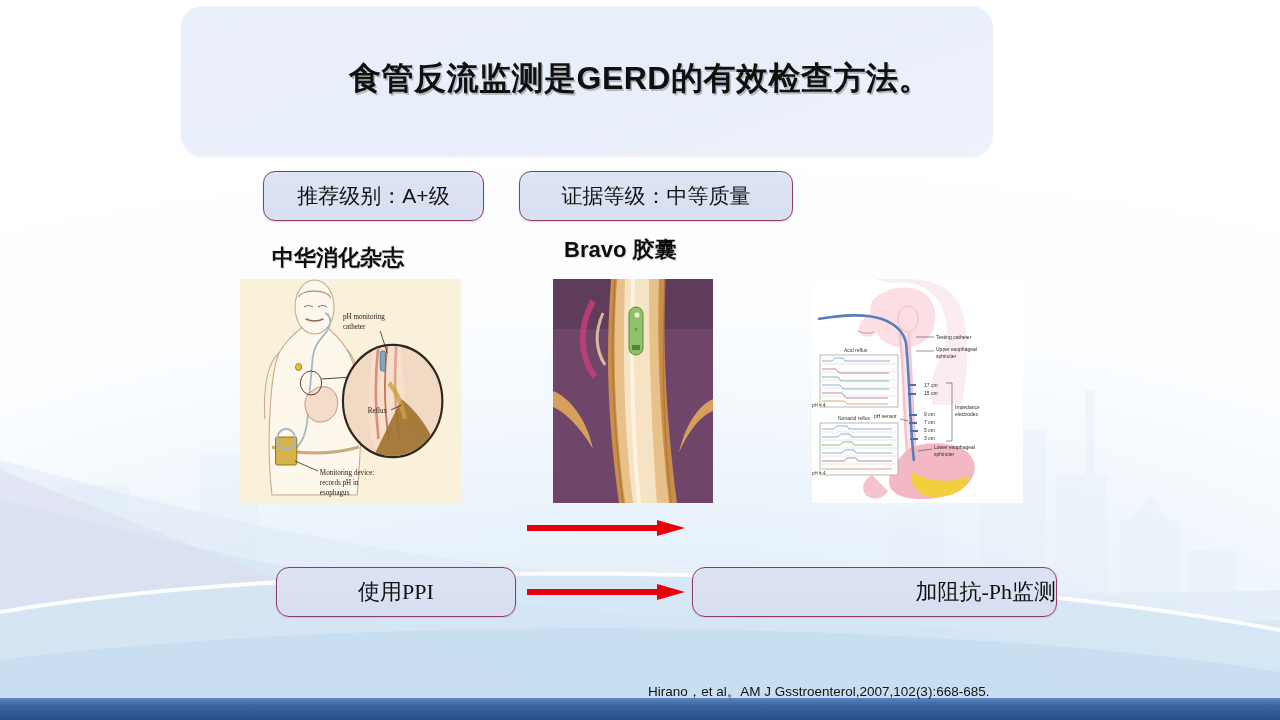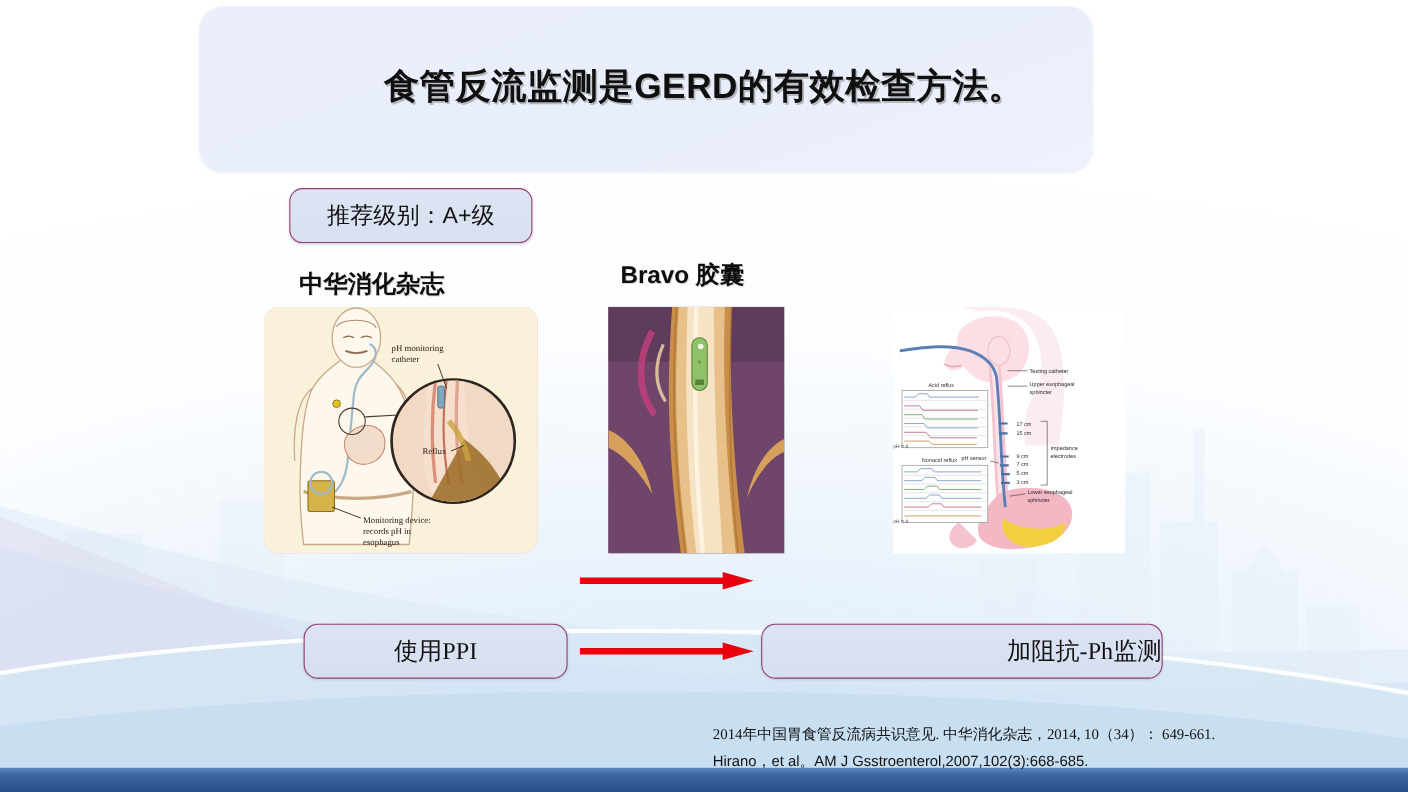--- a/index.html
+++ b/index.html
@@ -89,21 +89,21 @@
   }
   #cap-1 { left: 272px; top: 243px; }
   #cap-2 { left: 564px; top: 235px; }
   #cap-3 { left: 833px; top: 235px; }
 
   
   .figure {
     position: absolute;
     overflow: hidden;
   }
-  #fig-ph   { left: 240px; top: 279px; width: 249px; height: 224px; background:#f9a8d4;border-radius:14px; }
+  #fig-ph   { left: 240px; top: 279px; width: 221px; height: 224px; background:#eab308; }
   #fig-bravo{ left: 553px; top: 279px; width: 160px; height: 224px; background:#6f4569; }
   #fig-imp  { left: 812px; top: 279px; width: 211px; height: 224px; background:#ffffff; }
 
   .fig-svg { display:block; width:100%; height:100%; }
 
   
   .flowbox {
     position: absolute;
     box-sizing: border-box;
     background: linear-gradient(180deg,#dce3f3 0%, #d6def0 100%);
@@ -172,20 +172,23 @@
     <path d="M0,200 C340,156 920,156 1280,212 L1280,260 L0,260 Z" fill="#c3dcf0" opacity=".7"></path>
   </svg>
 
   <div class="bottom-band"></div>
 
   <div class="title-banner"></div>
   <div class="title-text">食管反流监测是GERD的有效检查方法。</div>
 
   <div class="badge" id="badge-grade">
     <span>推荐级别：A+级</span>
+  </div>
+  <div class="badge" id="badge-evidence">
+    <span>证据等级：中等质量</span>
   </div>
 
   <div class="caption" id="cap-1">中华消化杂志</div>
   <div class="caption" id="cap-2">Bravo 胶囊</div>
 
   <div class="figure" id="fig-ph">
     <svg class="fig-svg" viewBox="0 0 249 224" preserveAspectRatio="none">
       <rect width="249" height="224" fill="#faf1da"></rect>
 
       <path d="M78,42 C66,52 52,60 44,74 C36,90 34,120 33,150 C32,178 34,200 36,216 L132,216 C134,196 136,170 136,146 C136,110 130,84 120,70 C112,58 98,48 90,42 Z" fill="#fdf7ec" stroke="#caa98a" stroke-width="1.2"></path>
@@ -370,16 +373,15 @@
       <polygon points="130,2 158,10 130,18" fill="#e8000d"></polygon>
     </svg>
   </div>
   <div class="arrow" id="arrow-2">
     <svg viewBox="0 0 160 20" preserveAspectRatio="none">
       <line x1="0" y1="10" x2="134" y2="10" stroke="#e8000d" stroke-width="6"></line>
       <polygon points="130,2 158,10 130,18" fill="#e8000d"></polygon>
     </svg>
   </div>
 
-  <div class="ref" id="ref-1">2014年中国胃食管反流病共识意见. 中华消化杂志，2014, 10（34）： 649-661.</div>
   <div class="ref" id="ref-2">Hirano，et al。AM J Gsstroenterol,2007,102(3):668-685.</div>
 
 </div>
 
 </body></html>

